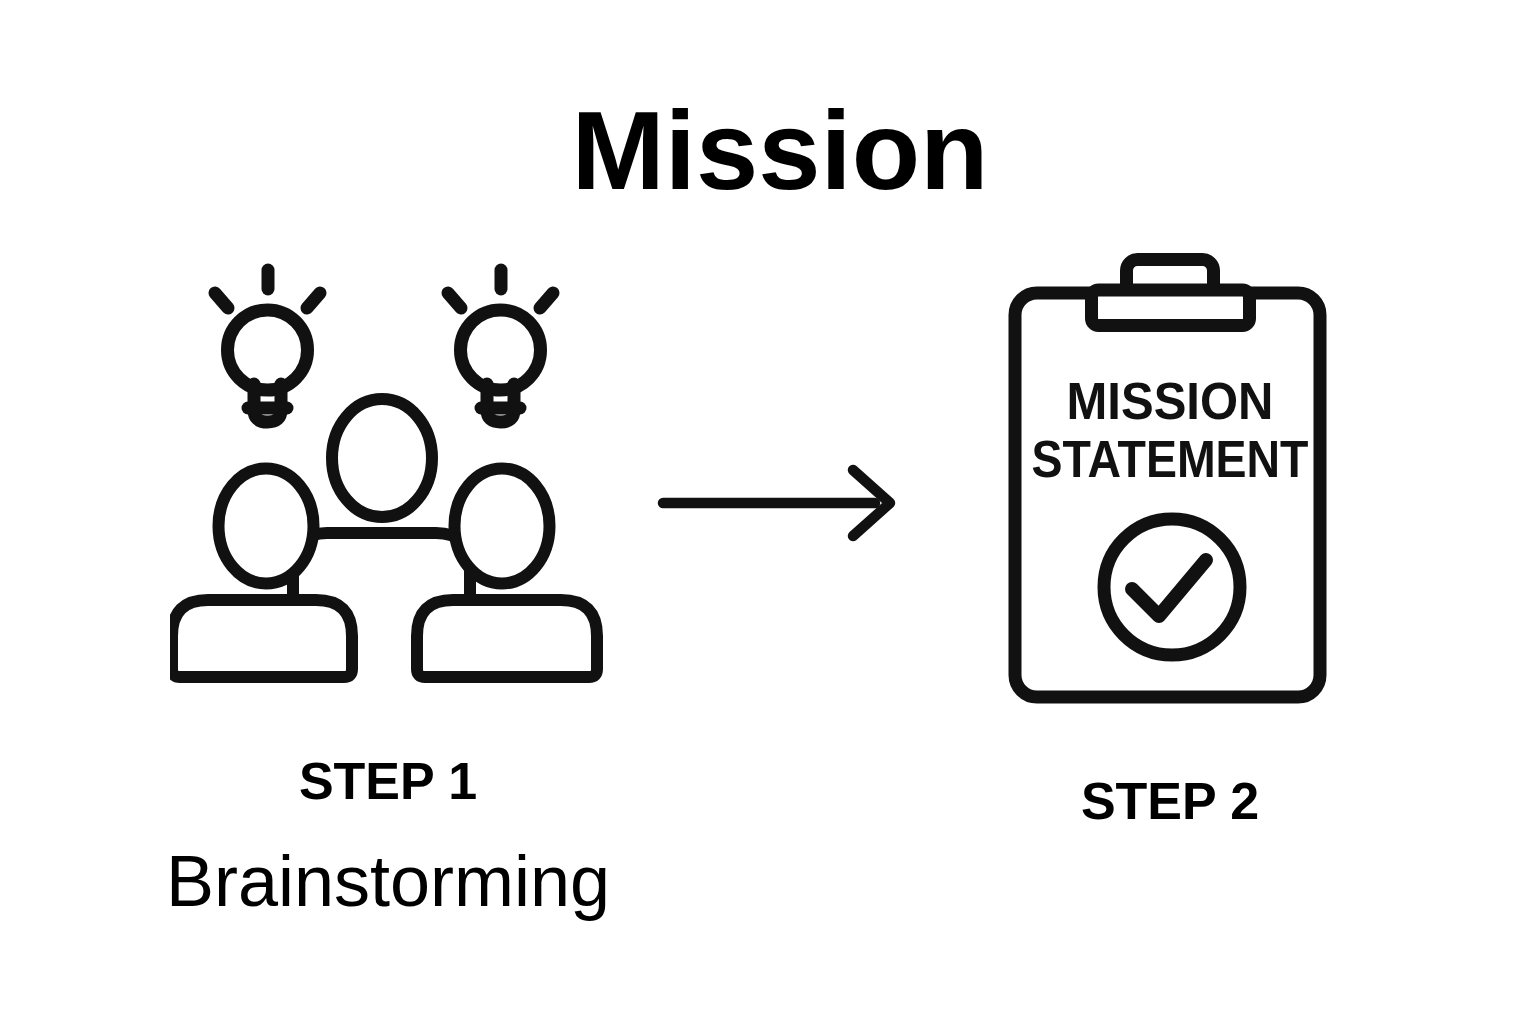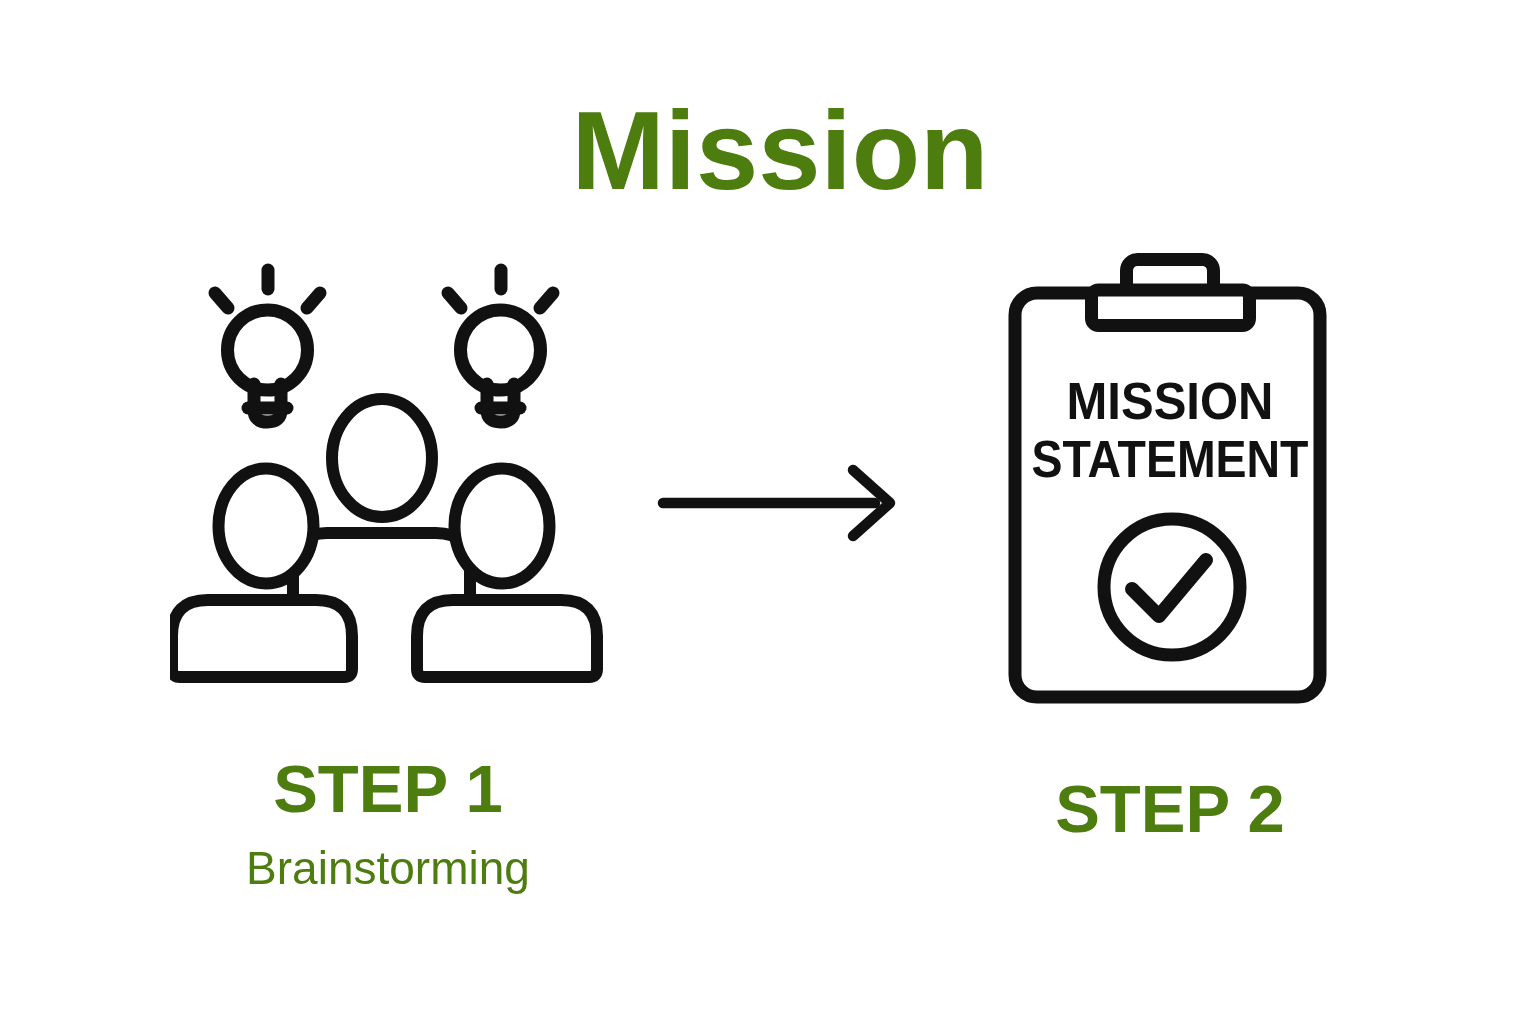--- a/index.html
+++ b/index.html
@@ -1,37 +1,37 @@
 <!DOCTYPE html>
 <html><head>
 <meta charset="utf-8">
 <style>
   html,body{margin:0;padding:0;background:#ffffff;}
   .canvas{
     position:relative;width:1536px;height:1024px;background:#ffffff;
-    font-family:"Liberation Sans",sans-serif;color:#4d7c0f;overflow:hidden;
+    font-family:"Liberation Sans",sans-serif;color:#000000;overflow:hidden;
   }
   .abs{position:absolute;}
   .title{
     left:12px;top:95px;width:1536px;text-align:center;
     font-size:112px;font-weight:700;line-height:1;letter-spacing:0px;margin:0;
   }
   .step{position:absolute;}
   .step-1{left:138px;top:258px;width:500px;height:700px;}
   .step-2{left:920px;top:248px;width:500px;height:710px;}
   .step-icon{position:absolute;display:block;}
   .icon-brainstorm{left:32px;top:0;}
   .icon-clipboard{left:80px;top:0;}
   .step-label{
     position:absolute;left:0;width:500px;text-align:center;
-    font-size:67px;font-weight:700;line-height:1;
+    font-size:52px;font-weight:700;line-height:1;
   }
   .step-caption{
     position:absolute;left:0;width:500px;text-align:center;
-    font-size:46px;font-weight:400;line-height:1;
+    font-size:72px;font-weight:400;line-height:1;
   }
   .step-1 .step-label{top:497px;}
   .step-1 .step-caption{top:587px;}
   .step-2 .step-label{top:527px;}
   .step-2 .step-caption{top:597px;}
   .arrow{left:650px;top:450px;}
   .stroke{fill:none;stroke:#111111;stroke-linecap:round;stroke-linejoin:round;}
   .stroke-fill{fill:#ffffff;stroke:#111111;stroke-linecap:round;stroke-linejoin:round;}
   .clip-text{
     font-family:"Liberation Sans",sans-serif;font-weight:700;font-size:51px;

